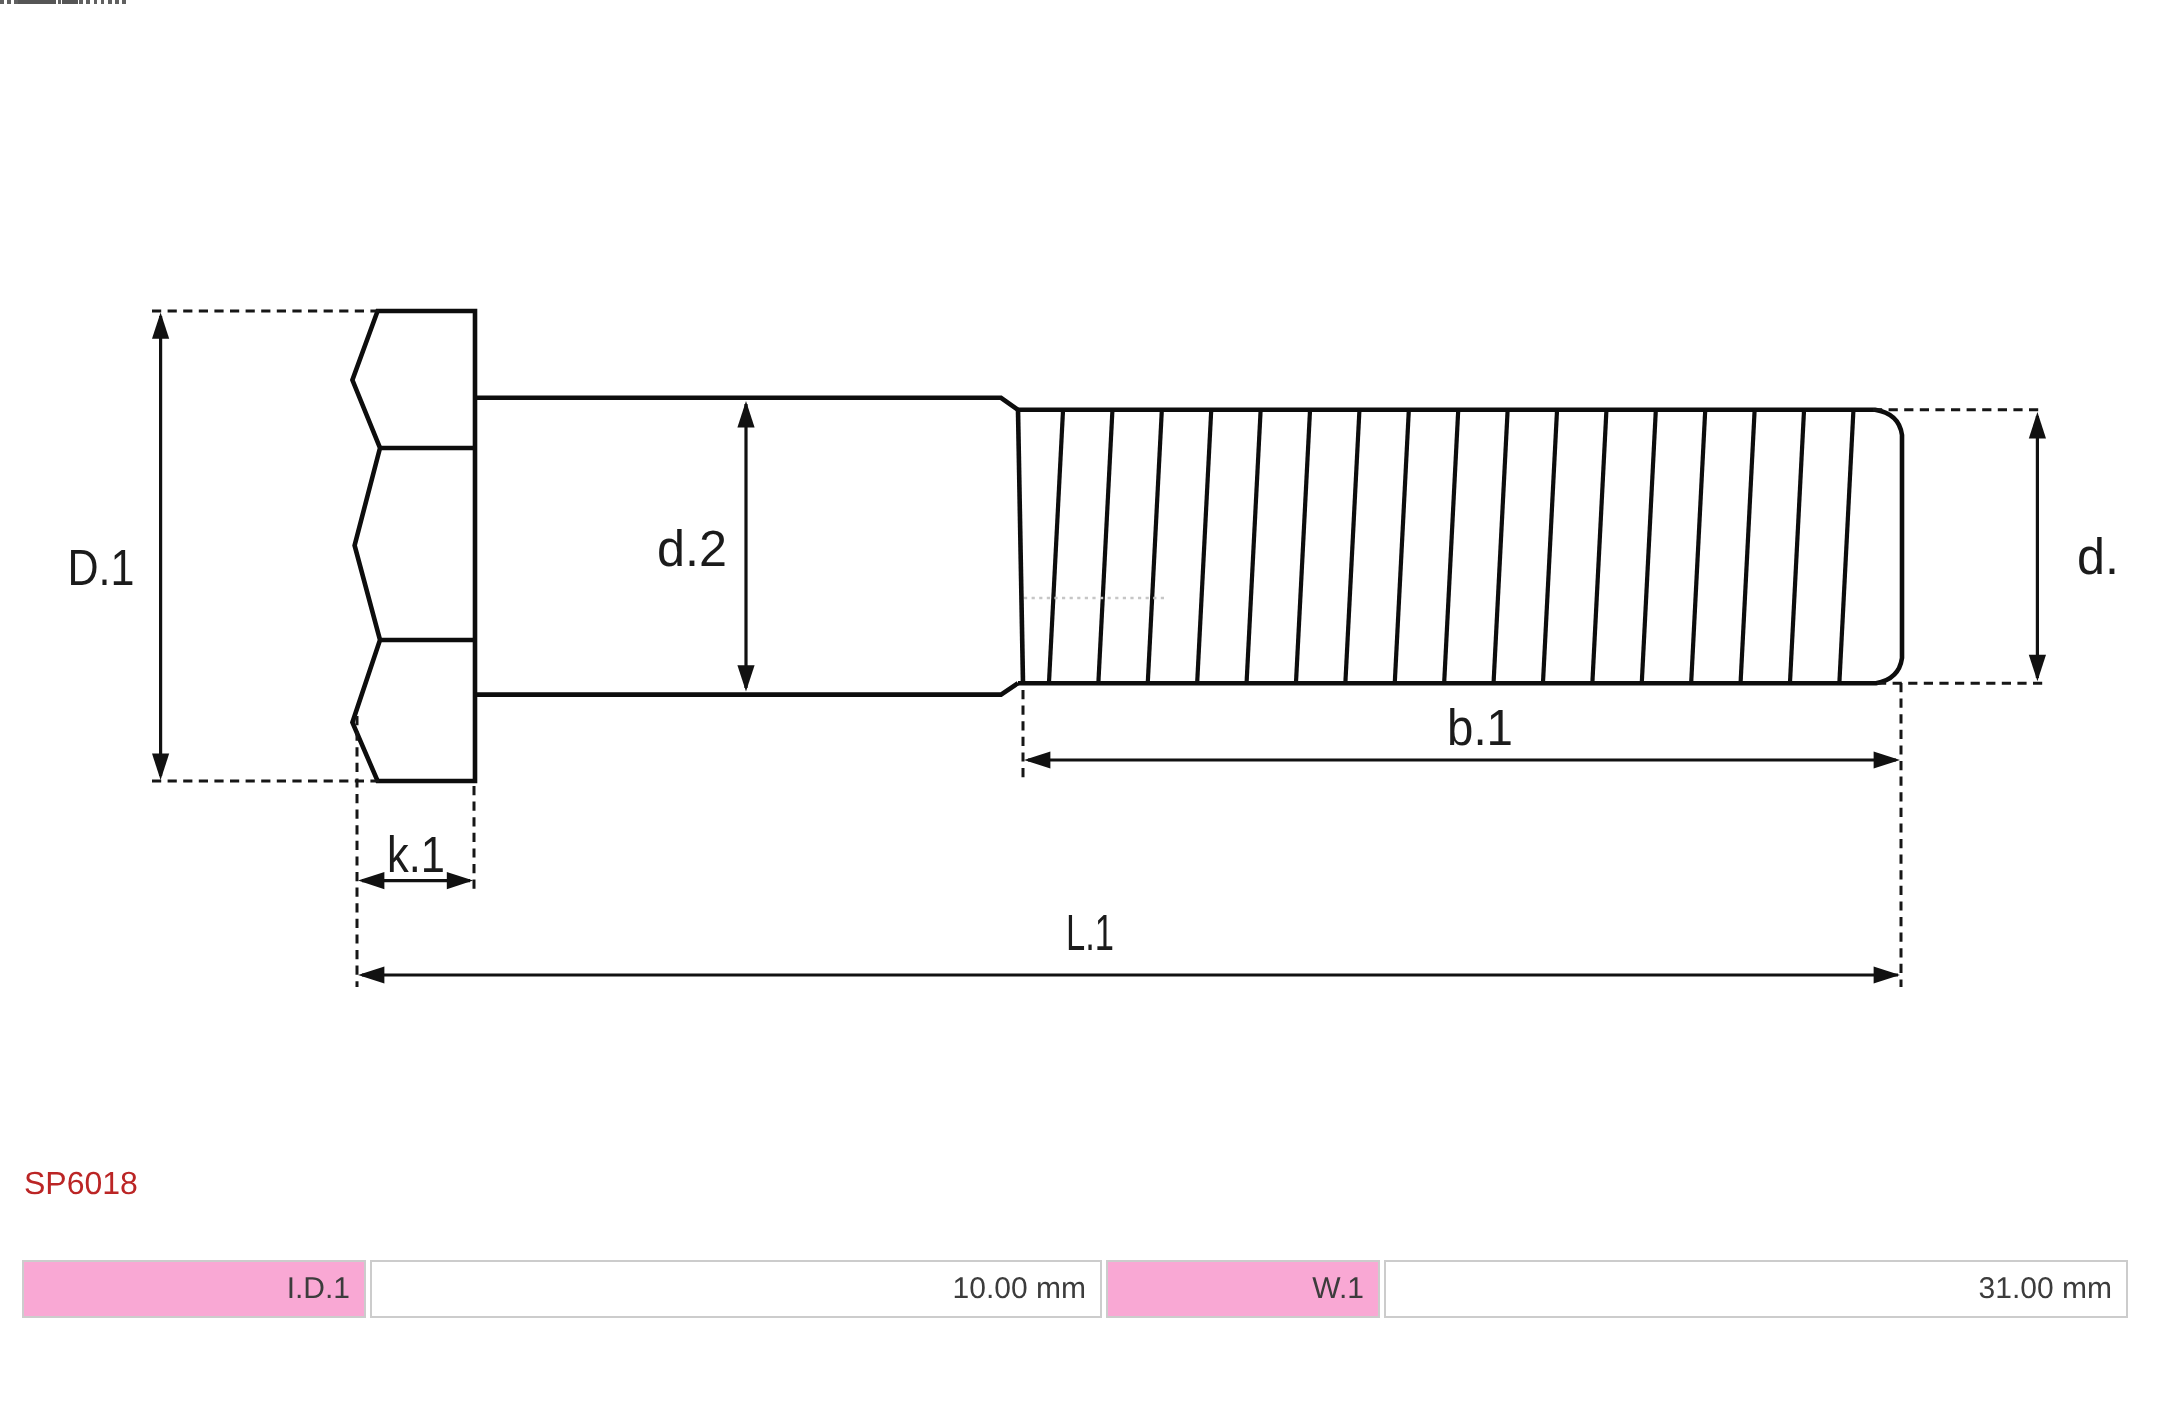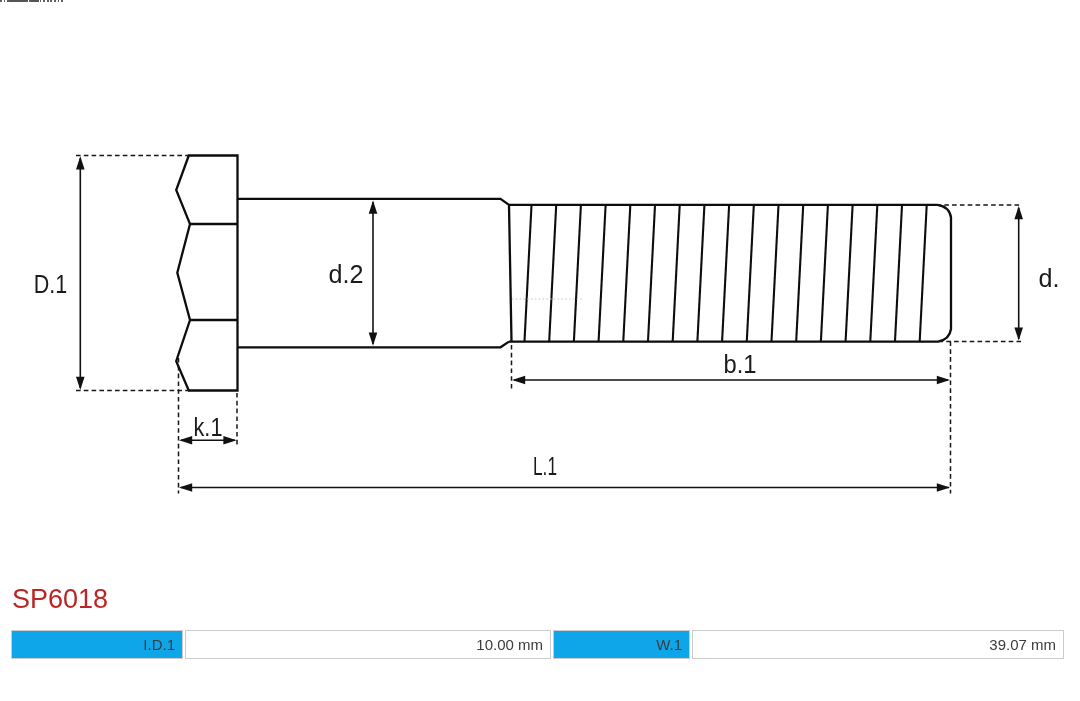--- a/index.html
+++ b/index.html
@@ -1,19 +1,19 @@
 <!DOCTYPE html>
 <html><head>
 <meta charset="utf-8">
 <style>
 html,body{margin:0;padding:0;background:#ffffff;width:1080px;height:701px;overflow:hidden;font-family:"Liberation Sans",sans-serif;}
 .lbl{fill:#1b1b1b;font-size:25.5px;font-family:"Liberation Sans",sans-serif;}
 #spec{position:absolute;left:9px;top:628px;width:1057px;border-collapse:separate;border-spacing:2px;font-size:15px;color:#3c3c3c;table-layout:fixed;}
 #spec td{border:1px solid #cccccc;padding:5px 7px 5px 7px;text-align:right;height:17px;overflow:hidden;}
-#spec td.g{background:#0ea5e9;}
+#spec td.g{background:#f9a8d4;}
 #spec td.w{background:#ffffff;}
 </style>
 </head>
 <body>
 
 <div style="position:absolute;left:0;top:0;width:65px;height:2px;background:repeating-linear-gradient(90deg,#606060 0 1.8px,rgba(255,255,255,0) 1.8px 3.6px);"></div>
 
 <div style="position:absolute;left:9px;top:0;width:19px;height:2px;background:#555555;"></div>
 
 <div style="position:absolute;left:31px;top:0;width:8px;height:2px;background:#555555;"></div>
@@ -160,28 +160,28 @@
 
 <g>
       <text class="lbl" x="740" y="372.5" text-anchor="middle" textLength="33" lengthAdjust="spacingAndGlyphs">b.1</text>
     </g>
 
 <g>
       <text class="lbl" x="1049" y="287" text-anchor="middle" textLength="21" lengthAdjust="spacingAndGlyphs">d.</text>
     </g>
 </svg>
 
-<div style="position:absolute;left:12px;top:584px;font-size:27px;color:#bb2525;">SP6018</div>
+<div style="position:absolute;left:12px;top:584px;font-size:16px;color:#bb2525;">SP6018</div>
 
 <table id="spec">
 <tbody>
       <tr>
 
   <td class="g" style="width:156px">I.D.1</td>
 
   <td class="w" style="width:350px">10.00 mm</td>
 
   <td class="g" style="width:121px">W.1</td>
 
-  <td class="w">39.07 mm</td>
+  <td class="w">31.00 mm</td>
 </tr>
 </tbody>
   </table>
 
 </body></html>

